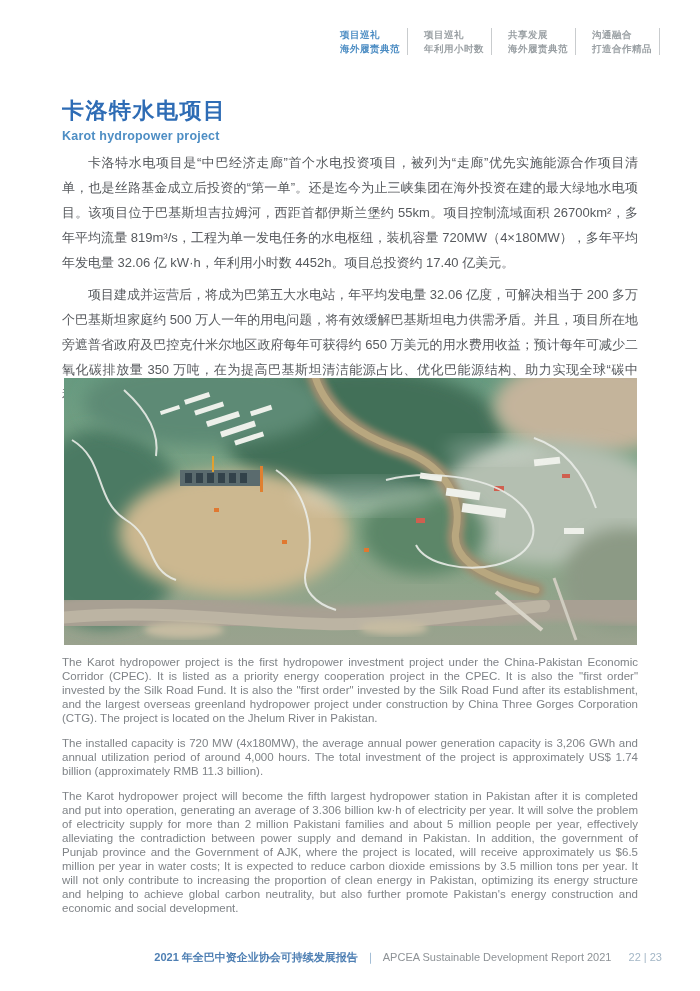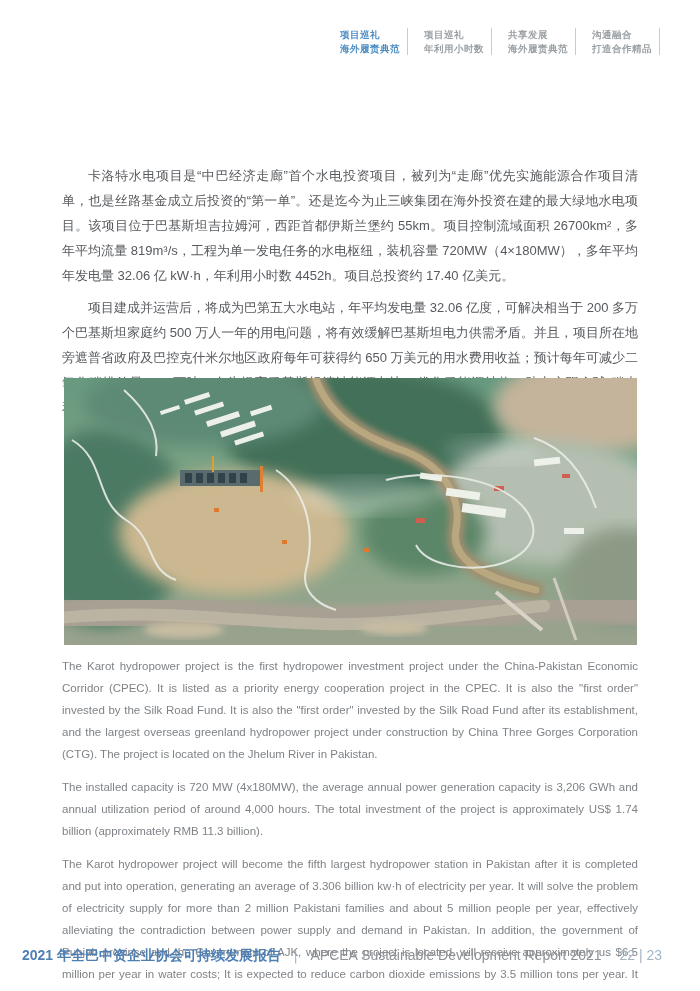--- a/index.html
+++ b/index.html
@@ -14,33 +14,33 @@
   .nav-group.active { color:#4e8ec4; }
   .nav-divider { width:1px; height:27px; background:#c9ccce; margin-left:7px; margin-right:16px; }
   .nav-divider.last { margin-right:0; }
 
   
   .title-block { position:absolute; left:62px; top:96px; }
   .title-zh { margin:0; font-size:22px; font-weight:bold; color:#2e6cb5; letter-spacing:1.5px; }
   .title-en { margin:3px 0 0 0; font-size:12.5px; font-weight:bold; color:#4e8ec4; letter-spacing:.2px; }
 
   
-  .zh-body { position:absolute; left:62px; top:163px; width:576px; }
+  .zh-body { position:absolute; left:62px; top:150px; width:576px; }
   .zh-body p { margin:0 0 7px 0; font-size:13px; line-height:25px; color:#56595d; text-align:justify; text-indent:2em; }
 
   
   .photo { position:absolute; left:64px; top:378px; width:573px; height:267px; overflow:hidden; background:#7ba58e; }
   .photo svg { display:block; width:100%; height:100%; }
 
   
   .en-body { position:absolute; left:62px; top:655px; width:576px; }
-  .en-body p { margin:0 0 11px 0; font-size:11.5px; line-height:22px; color:#7f8387; text-align:justify; }
+  .en-body p { margin:0 0 11px 0; font-size:11.5px; line-height:14px; color:#7f8387; text-align:justify; }
 
   
-  .footer { position:absolute; right:38px; bottom:26px; font-size:14px; white-space:nowrap;margin-top:44px; }
+  .footer { position:absolute; right:38px; bottom:26px; font-size:11px; white-space:nowrap;margin-top:44px; }
   .footer .f-zh { color:#4e7fb3; font-weight:bold; }
   .footer .f-sep { color:#7da3c4; margin:0 4px; }
   .footer .f-en { color:#8d9296; }
   .footer .f-page { color:#a3b6c6; margin-left:14px; }
 </style>
 </head>
 <body>
 
 <div class="page">
 
@@ -60,20 +60,24 @@
       <div>海外履责典范</div>
     </div>
     <div class="nav-divider"></div>
     <div class="nav-group">
       <div>沟通融合</div>
       <div>打造合作精品</div>
     </div>
     <div class="nav-divider last"></div>
   </div>
 
+  <div class="title-block">
+    <h1 class="title-zh">卡洛特水电项目</h1>
+    <div class="title-en">Karot hydropower project</div>
+  </div>
 
   <div class="zh-body">
     <p>卡洛特水电项目是“中巴经济走廊”首个水电投资项目，被列为“走廊”优先实施能源合作项目清单，也是丝路基金成立后投资的“第一单”。还是迄今为止三峡集团在海外投资在建的最大绿地水电项目。该项目位于巴基斯坦吉拉姆河，西距首都伊斯兰堡约 55km。项目控制流域面积 26700km²，多年平均流量 819m³/s，工程为单一发电任务的水电枢纽，装机容量 720MW（4×180MW），多年平均年发电量 32.06 亿 kW·h，年利用小时数 4452h。项目总投资约 17.40 亿美元。</p>
     <p>项目建成并运营后，将成为巴第五大水电站，年平均发电量 32.06 亿度，可解决相当于 200 多万个巴基斯坦家庭约 500 万人一年的用电问题，将有效缓解巴基斯坦电力供需矛盾。并且，项目所在地旁遮普省政府及巴控克什米尔地区政府每年可获得约 650 万美元的用水费用收益；预计每年可减少二氧化碳排放量 350 万吨，在为提高巴基斯坦清洁能源占比、优化巴能源结构、助力实现全球“碳中和”目标做出贡献的同时，将进一步推动巴基斯坦能源建设和经济社会发展。</p>
   </div>
 
   <div class="photo">
     <svg viewBox="0 0 573 267" preserveAspectRatio="none">
       <defs>
         <linearGradient id="gBase" x1="0" y1="0" x2="0" y2="1">

